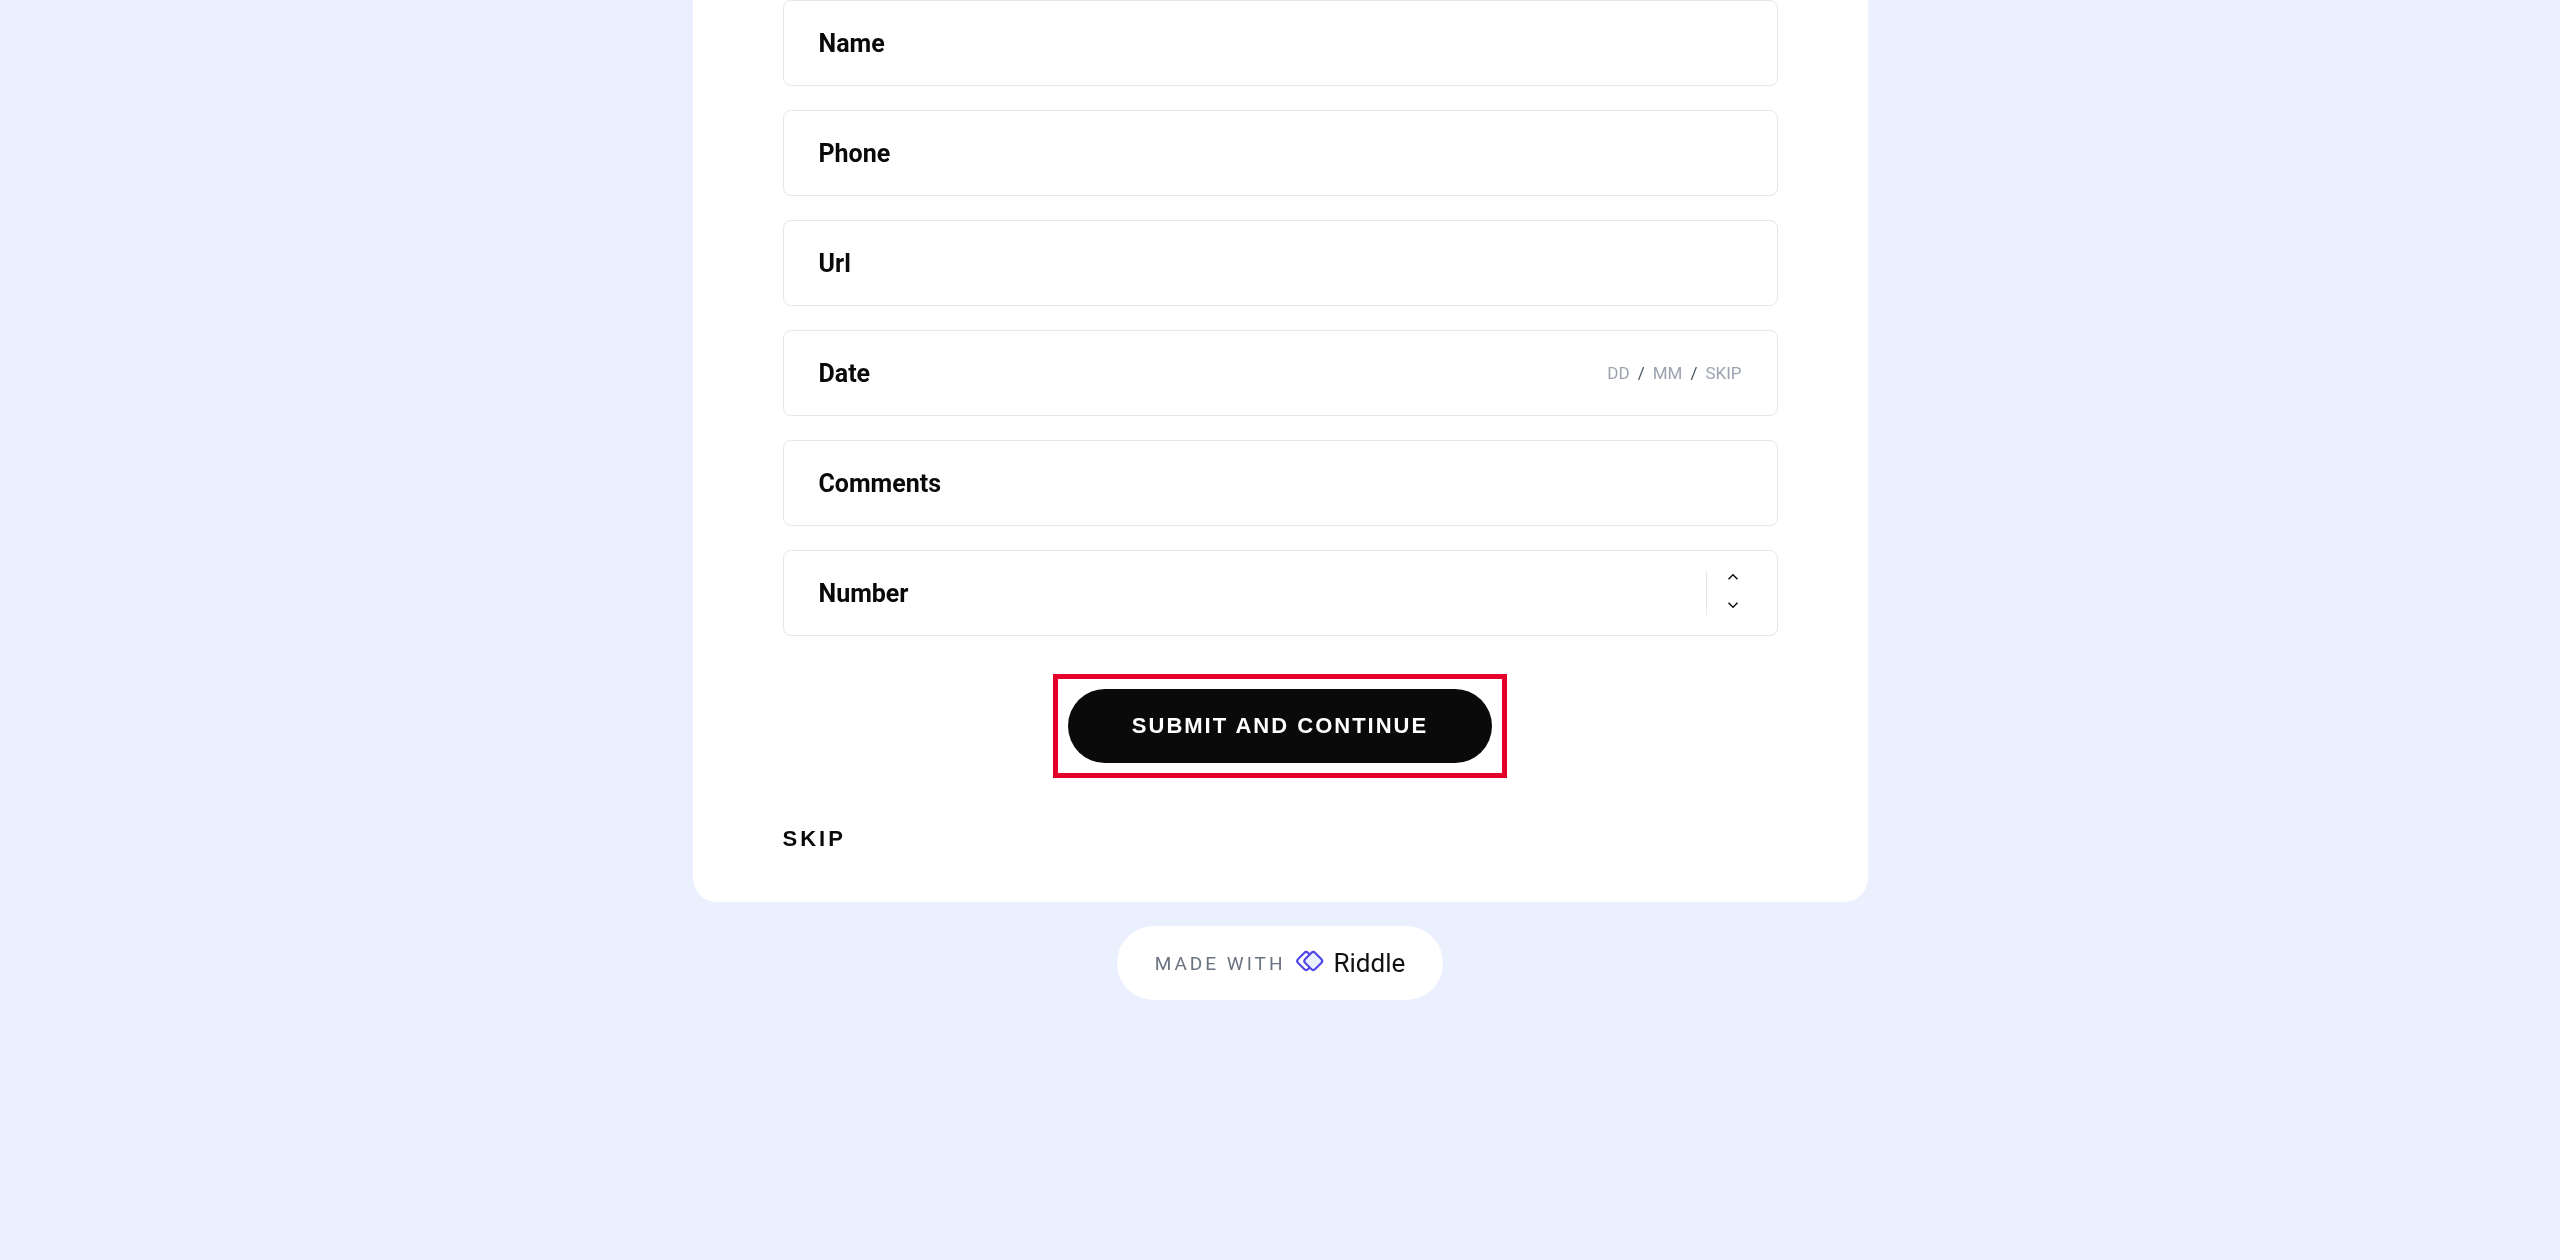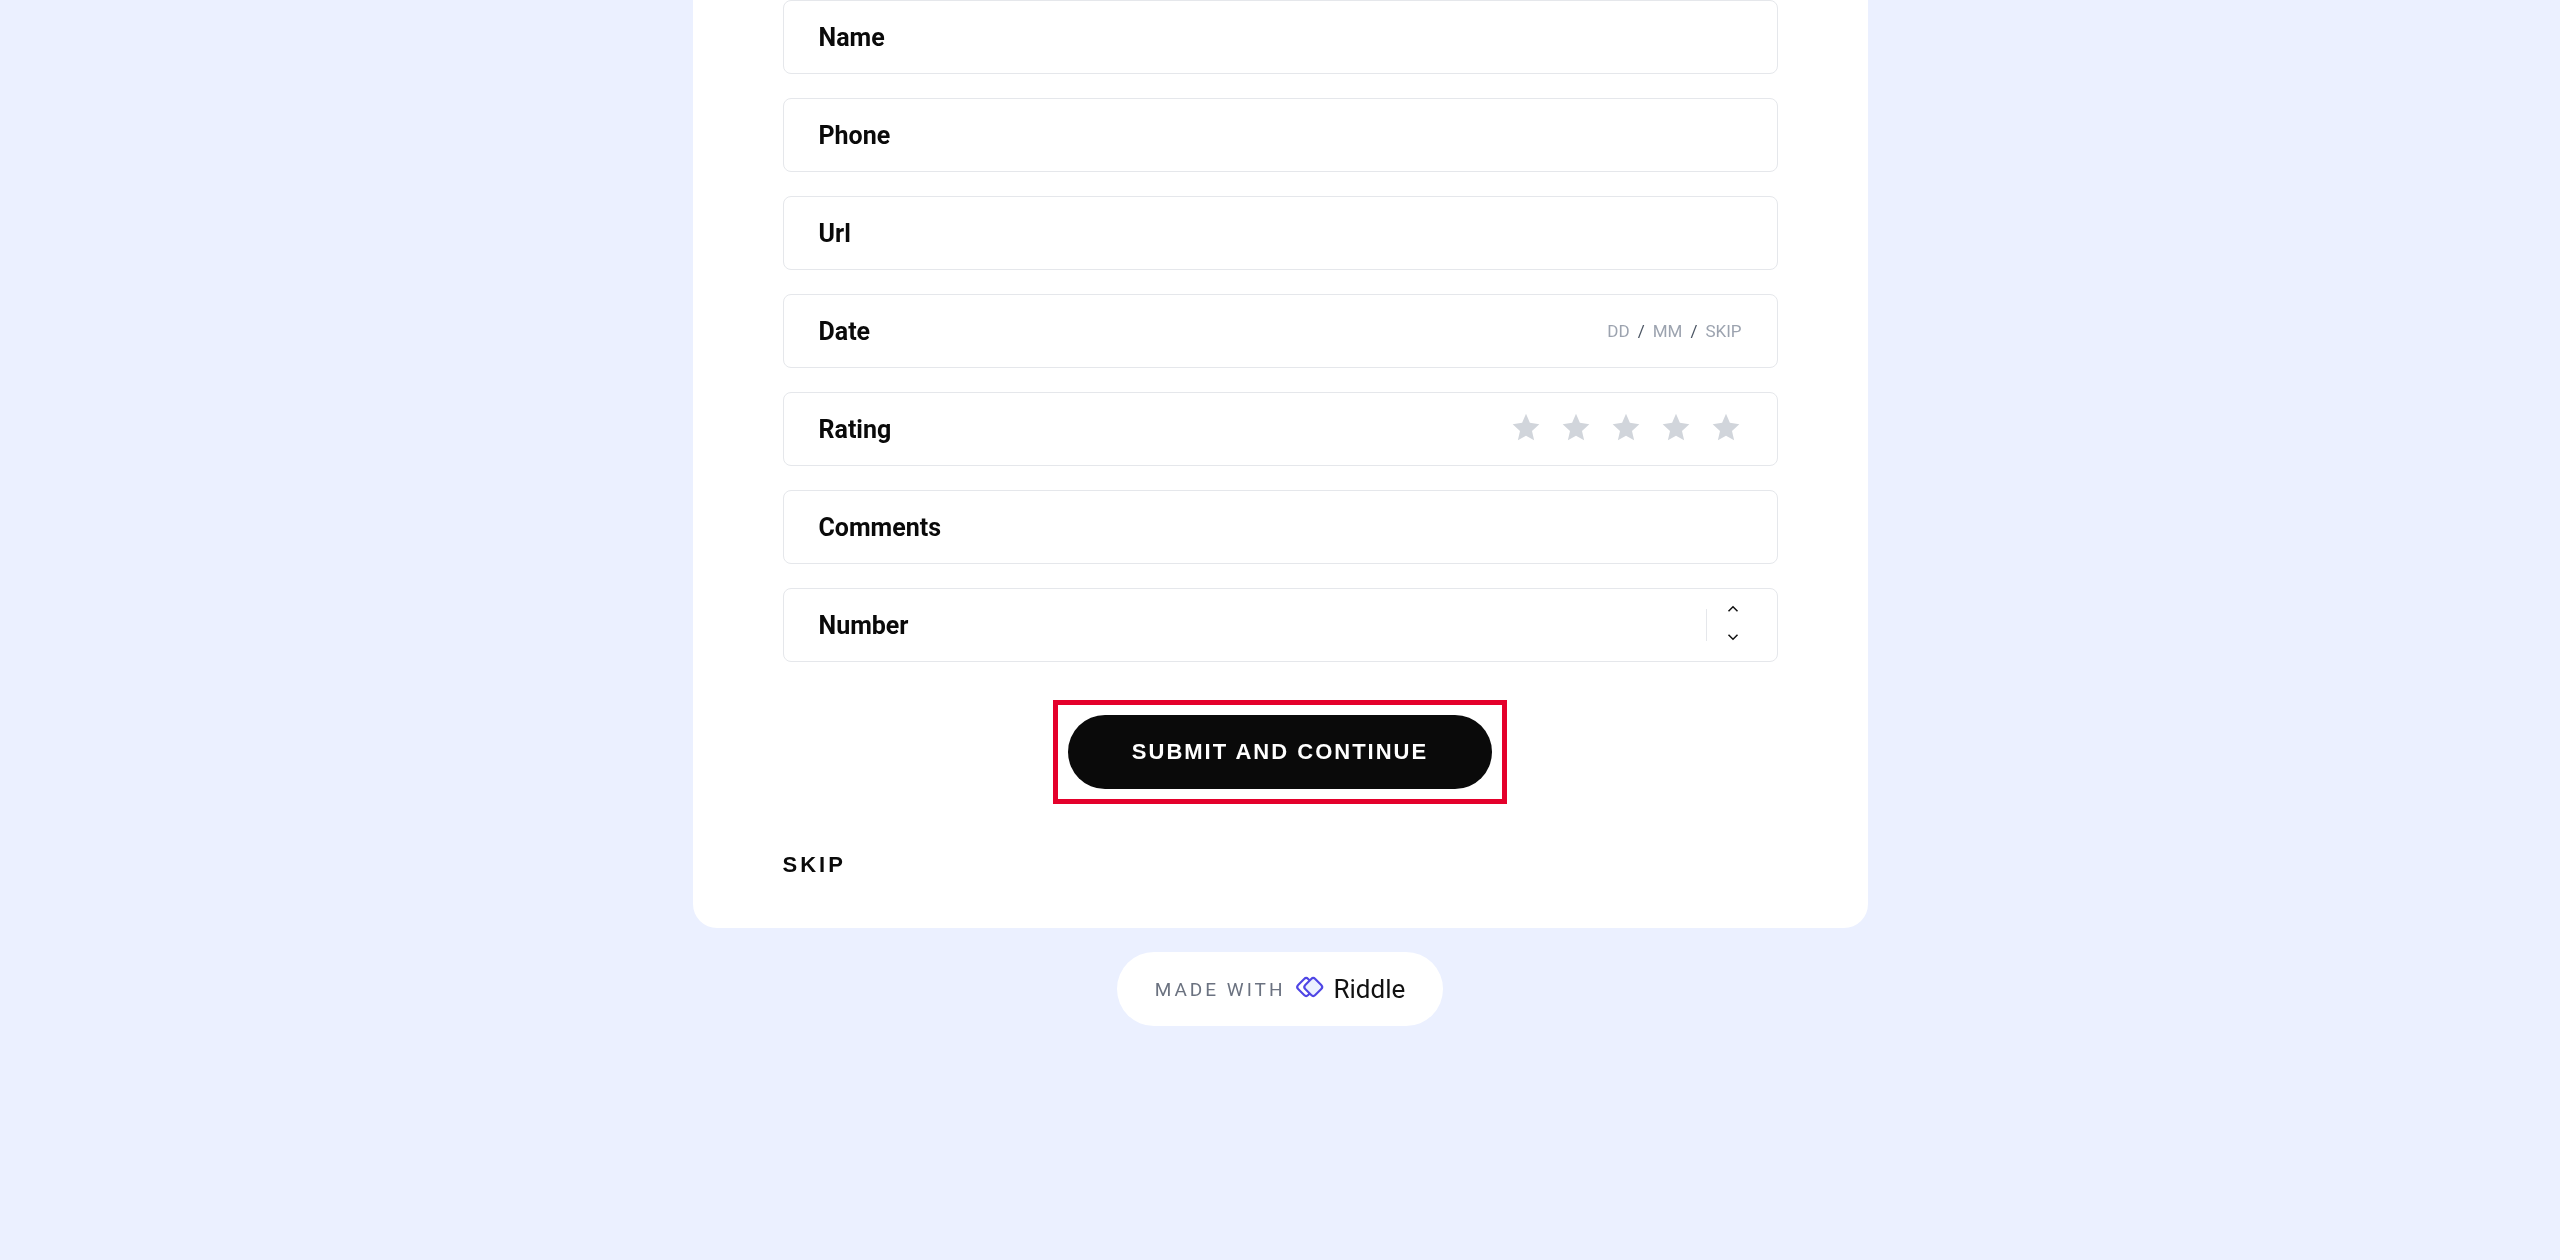--- a/index.html
+++ b/index.html
@@ -15,21 +15,21 @@
   .form-card {
     background: #fff;
     width: 1175px;
     border-radius: 0 0 24px 24px;
     padding: 0 90px 50px 90px;
   }
   .field {
     border: 1px solid #e5e7eb;
     border-radius: 8px;
     padding: 0 35px;
-    height: 74px;
+    height: 86px;
     margin-bottom: 24px;
     display: flex;
     align-items: center;
     justify-content: space-between;
   }
   .field-label {
     font-weight: 700;
     font-size: 25px;
     color: #0a0a0a;
   }
@@ -145,40 +145,20 @@
     <span class="field-label">Date</span>
     <div class="date-inputs">
       <span class="date-part">DD</span>
       <span class="date-sep">/</span>
       <span class="date-part">MM</span>
       <span class="date-sep">/</span>
       <span class="date-part">SKIP</span>
     </div>
   </div>
 
-  <div class="field">
-    <span class="field-label">Rating</span>
-    <div class="stars">
-      <span class="star"><svg viewBox="0 0 24 24">
-            <path d="M12 2l2.9 6.9L22 10l-5.5 5 1.6 7L12 18.5 5.9 22l1.6-7L2 10l7.1-1.1z"></path>
-          </svg></span>
-      <span class="star"><svg viewBox="0 0 24 24">
-            <path d="M12 2l2.9 6.9L22 10l-5.5 5 1.6 7L12 18.5 5.9 22l1.6-7L2 10l7.1-1.1z"></path>
-          </svg></span>
-      <span class="star"><svg viewBox="0 0 24 24">
-            <path d="M12 2l2.9 6.9L22 10l-5.5 5 1.6 7L12 18.5 5.9 22l1.6-7L2 10l7.1-1.1z"></path>
-          </svg></span>
-      <span class="star"><svg viewBox="0 0 24 24">
-            <path d="M12 2l2.9 6.9L22 10l-5.5 5 1.6 7L12 18.5 5.9 22l1.6-7L2 10l7.1-1.1z"></path>
-          </svg></span>
-      <span class="star"><svg viewBox="0 0 24 24">
-            <path d="M12 2l2.9 6.9L22 10l-5.5 5 1.6 7L12 18.5 5.9 22l1.6-7L2 10l7.1-1.1z"></path>
-          </svg></span>
-    </div>
-  </div>
 
   <div class="field">
     <span class="field-label">Comments</span>
   </div>
 
   <div class="field number-field">
     <span class="field-label">Number</span>
     <div class="divider"></div>
     <div class="stepper">
       <span><svg viewBox="0 0 24 24">

